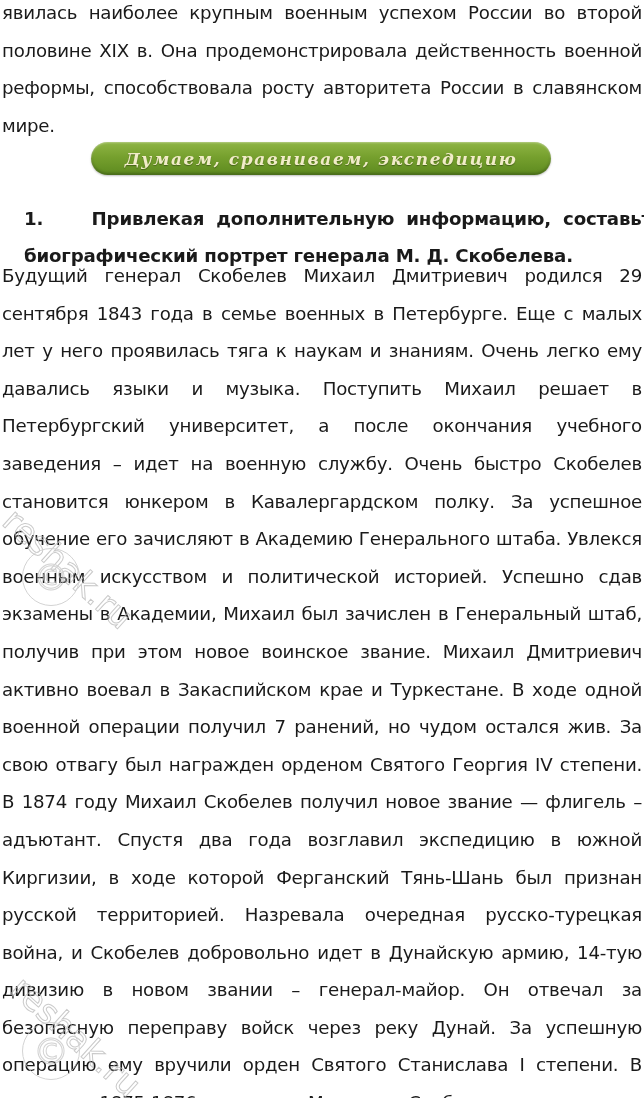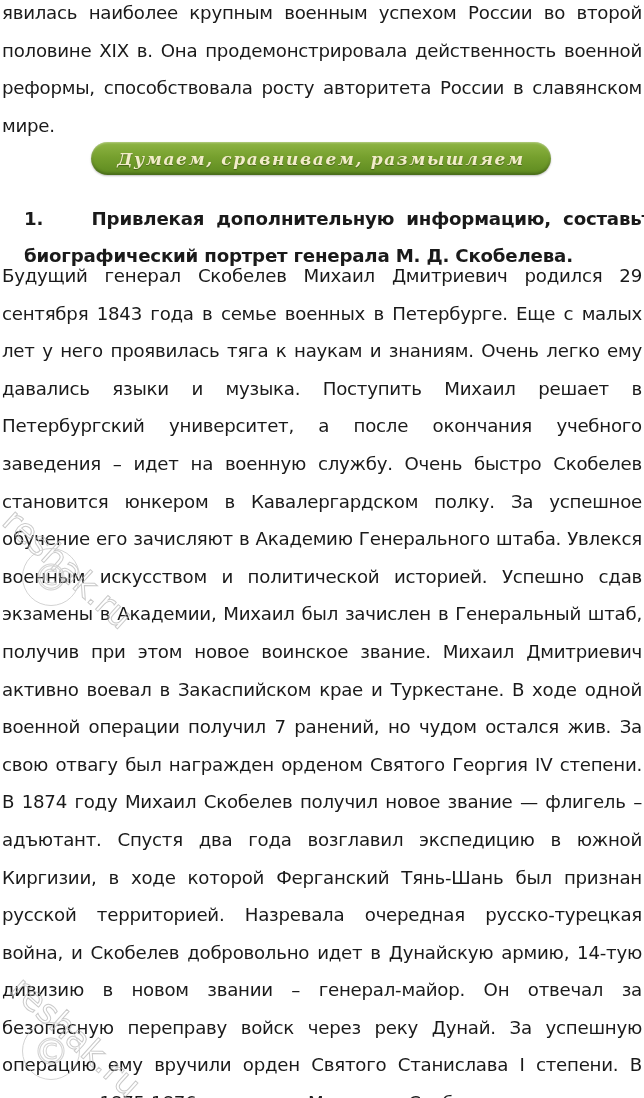--- a/index.html
+++ b/index.html
@@ -107,21 +107,21 @@
     }
   </style>
 </head>
 <body>
 
 <div class="page">
 
   <p class="para intro">явилась наиболее крупным военным успехом России во второй половине XIX в. Она продемонстрировала действенность военной реформы, способствовала росту авторитета России в славянском мире.</p>
 
   <div class="banner">
-    <span class="banner-text">Думаем, сравниваем, размышляем</span>
+    <span class="banner-text">Думаем, сравниваем, экспедицию</span>
   </div>
 
   <p class="question"><span>1.</span>&nbsp;&nbsp;&nbsp;&nbsp;<span>Привлекая дополнительную информацию, составьте биографический портрет генерала М. Д. Скобелева.</span></p>
 
   <p class="para answer">Будущий генерал Скобелев Михаил Дмитриевич родился 29 сентября 1843 года в семье военных в Петербурге. Еще с малых лет у него проявилась тяга к наукам и знаниям. Очень легко ему давались языки и музыка. Поступить Михаил решает в Петербургский университет, а после окончания учебного заведения – идет на военную службу. Очень быстро Скобелев становится юнкером в Кавалергардском полку. За успешное обучение его зачисляют в Академию Генерального штаба. Увлекся военным искусством и политической историей. Успешно сдав экзамены в Академии, Михаил был зачислен в Генеральный штаб, получив при этом новое воинское звание. Михаил Дмитриевич активно воевал в Закаспийском крае и Туркестане. В ходе одной военной операции получил 7 ранений, но чудом остался жив. За свою отвагу был награжден орденом Святого Георгия IV степени. В 1874 году Михаил Скобелев получил новое звание — флигель – адъютант. Спустя два года возглавил экспедицию в южной Киргизии, в ходе которой Ферганский Тянь-Шань был признан русской территорией. Назревала очередная русско-турецкая война, и Скобелев добровольно идет в Дунайскую армию, 14-тую дивизию в новом звании – генерал-майор. Он отвечал за безопасную переправу войск через реку Дунай. За успешную операцию ему вручили орден Святого Станислава I степени. В период 1875-1876 годов Михаил Скобелев возглавляет экспедицию, цель которой – подавить мятеж феодалов из Кокандского ханства и вытеснить</p>
 
   <div class="watermark" style="left:0;top:0;width:644px;height:1098px;">
     <div class="wm-text" style="left:22px;top:500px;">reshak.ru</div>
     <div class="wm-circle" style="left:22px;top:548px;">©</div>
   </div>

